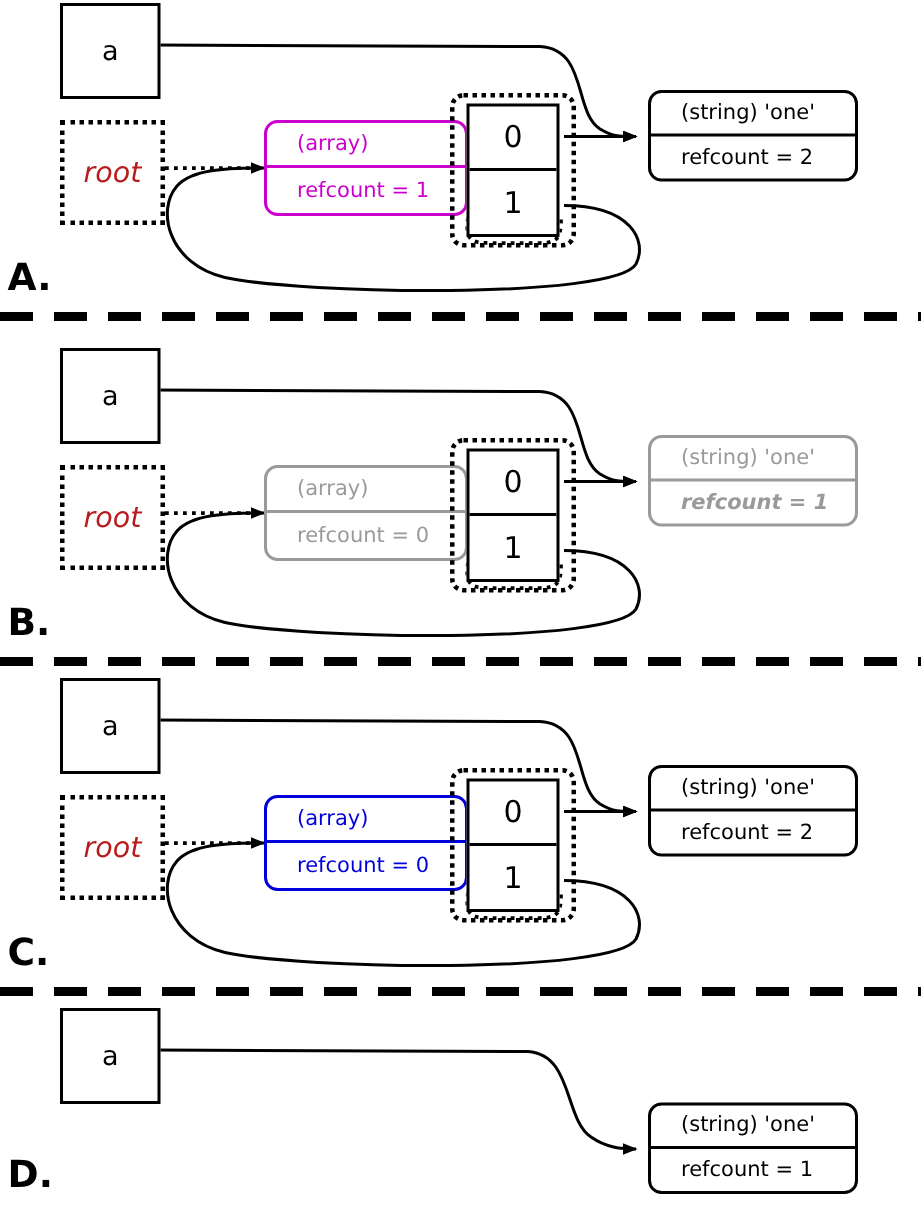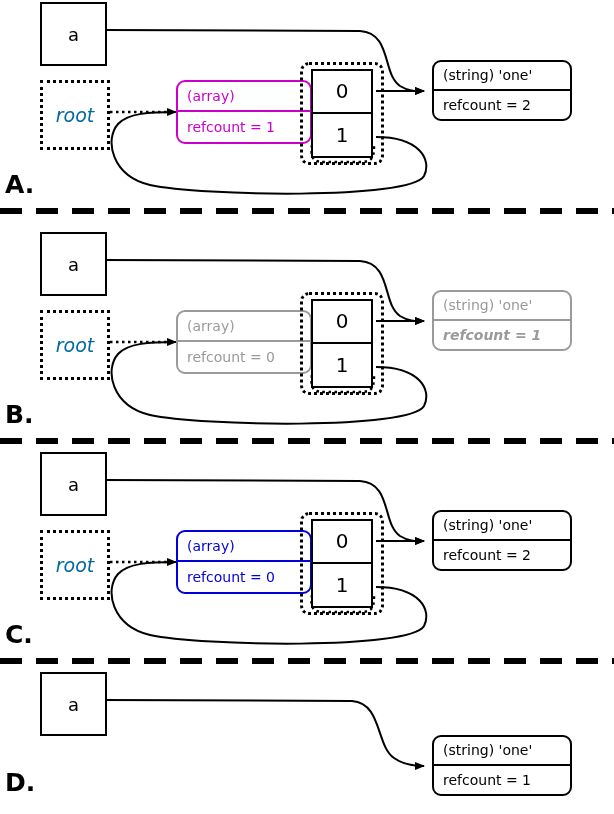--- a/index.html
+++ b/index.html
@@ -12,26 +12,26 @@
   svg{display:block;}
   .plabel{position:absolute;font-size:25px;font-weight:700;color:#000;
           letter-spacing:0px;line-height:1;}
   
   .varbox{position:absolute;border:2px solid #000;background:#fff;
           display:flex;align-items:center;justify-content:center;
           font-size:18px;color:#000;}
   
   .rootbox{position:absolute;border:3px dotted #000;background:#fff;
            display:flex;align-items:center;justify-content:center;
-           font-size:19px;font-style:italic;color:#0369a1;}
+           font-size:19px;font-style:italic;color:#b91c1c;}
   
   .zval{position:absolute;border:2px solid #000;border-radius:9px;
         background:#fff;box-sizing:border-box;overflow:hidden;}
   .zval .r1,.zval .r2{height:50%;display:flex;align-items:center;
-        padding-left:9px;font-size:14px;color:#000;box-sizing:border-box;}
+        padding-left:20px;font-size:14px;color:#000;box-sizing:border-box;}
   .zval .r1{border-bottom:2px solid #000;}
   
   .zval.magenta{border-color:#cc00cc;}
   .zval.magenta .r1{border-bottom-color:#cc00cc;}
   .zval.magenta .r1,.zval.magenta .r2{color:#cc00cc;}
   .zval.blue{border-color:#0000dd;}
   .zval.blue .r1{border-bottom-color:#0000dd;}
   .zval.blue .r1,.zval.blue .r2{color:#0000dd;}
   .zval.ghost{border-color:#9a9a9a;}
   .zval.ghost .r1{border-bottom-color:#9a9a9a;}

